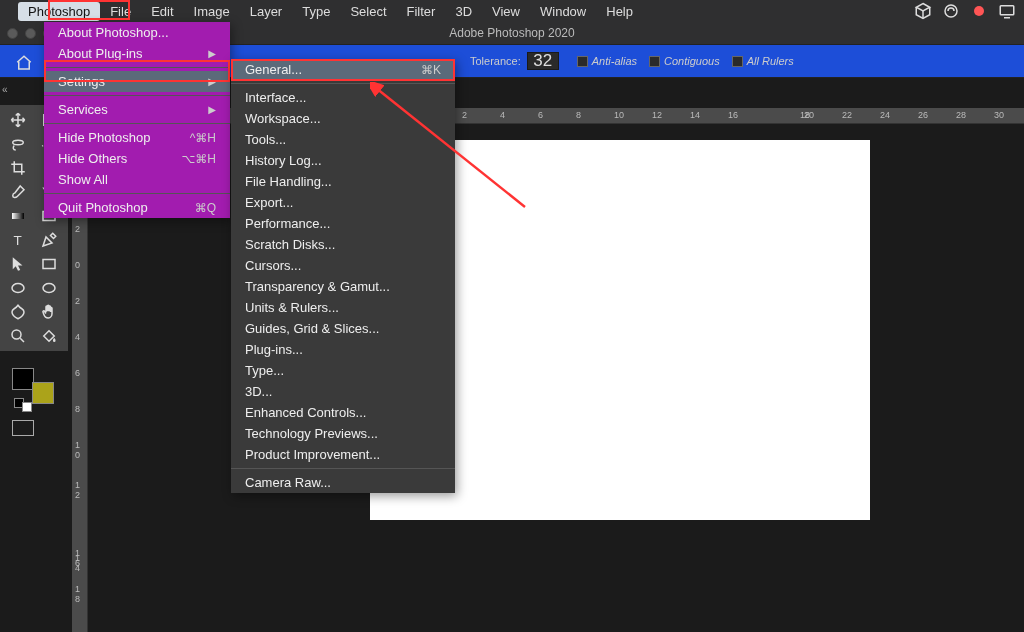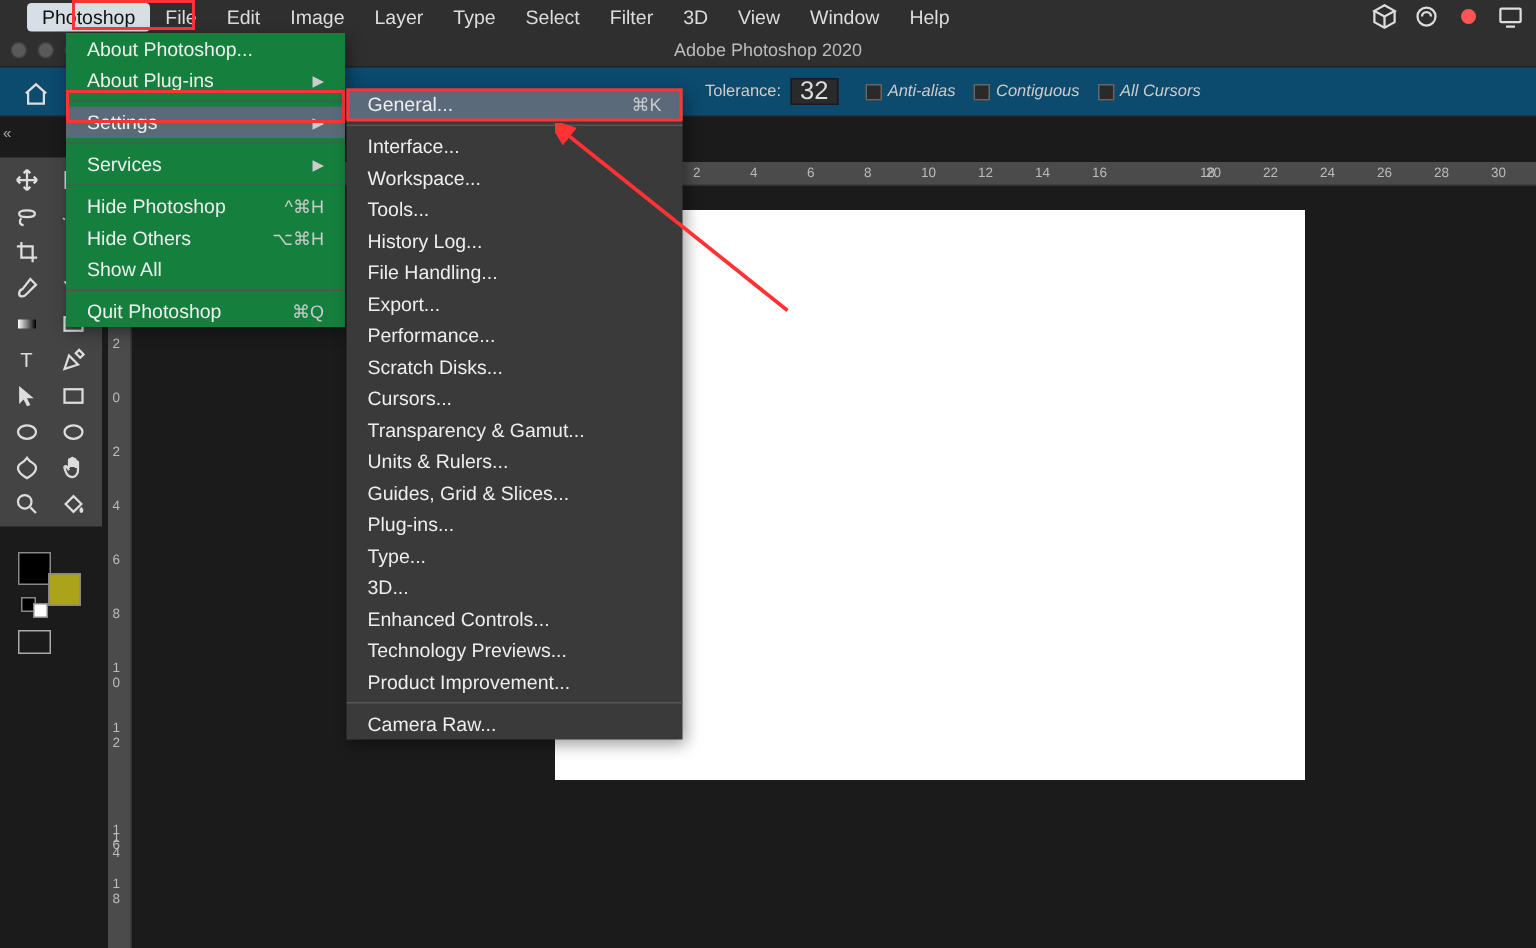--- a/index.html
+++ b/index.html
@@ -11,21 +11,21 @@
 .menubar .right-icons { margin-left: auto; display: flex; gap: 10px; align-items: center; }
 .menubar .ricon { width: 18px; height: 14px; display: flex; align-items: center; justify-content: center; }
 
 .traffic-lights { position: absolute; top: 28px; left: 7px; display: flex; gap: 7px; }
 .traffic-lights .dot { width: 11px; height: 11px; border-radius: 50%; background: #5a5a5a; border: 1px solid #444; }
 
 .titlebar { position: absolute; top: 22px; left: 0; right: 0; height: 22px; background: #2f2f30; display: flex; align-items: center; justify-content: center; color: #bbb; font-size: 12px; }
 
 .home-icon { position: absolute; top: 54px; left: 14px; }
 
-.options-bar { position: absolute; top: 44px; left: 0; right: 0; height: 34px; background: #0c4a6e; display: flex; align-items: center; padding-left: 50px; font-size: 11px; color: #ccc; border-top: 1px solid #222; border-bottom: 1px solid #222; }
+.options-bar { position: absolute; top: 44px; left: 0; right: 0; height: 34px; background: #1d4ed8; display: flex; align-items: center; padding-left: 50px; font-size: 11px; color: #ccc; border-top: 1px solid #222; border-bottom: 1px solid #222; }
 .opt-label { margin-left: 420px; }
 .opt-input { width: 32px; height: 18px; background: #2a2a2a; border: 1px solid #1a1a1a; color: #ddd; text-align: center; margin: 0 6px; font-size: 17px; }
 .opt-check { margin-left: 12px; display: flex; align-items: center; gap: 4px; font-style: italic; }
 .cb { width: 11px; height: 11px; border: 1px solid #666; background: #2a2a2a; }
 
 .collapse-tab { position: absolute; top: 84px; left: 2px; font-size: 10px; color: #aaa; }
 
 .toolbar { position: absolute; top: 105px; left: 0; width: 68px; display: grid; grid-template-columns: 1fr 1fr; gap: 2px; padding: 4px; background: #444; }
 .tool { width: 28px; height: 22px; display: flex; align-items: center; justify-content: center; color: #ddd; }
 .colors-block { position: absolute; top: 368px; left: 4px; width: 60px; height: 46px; }
@@ -36,21 +36,21 @@
 .screen-mode { position: absolute; top: 420px; left: 12px; width: 22px; height: 16px; border: 1px solid #aaa; }
 
 .ruler-h { position: absolute; top: 108px; left: 72px; right: 0; height: 16px; background: #4b4b4b; border-bottom: 1px solid #333; overflow: hidden; }
 .ruler-h .tick { position: absolute; top: 2px; font-size: 9px; color: #bbb; }
 .ruler-v { position: absolute; top: 124px; left: 72px; width: 16px; bottom: 0; background: #4b4b4b; border-right: 1px solid #333; }
 .ruler-v .tick { position: absolute; left: 3px; font-size: 9px; color: #bbb; writing-mode: horizontal-tb; }
 
 .canvas-area { position: absolute; top: 124px; left: 88px; right: 0; bottom: 0; background: #1b1b1b; }
 .canvas { position: absolute; top: 140px; left: 370px; width: 500px; height: 380px; background: #fff; }
 
-.dropdown1 { position: absolute; top: 22px; left: 44px; width: 186px; background: #15803d; box-shadow: 2px 3px 10px rgba(0,0,0,.4); }
+.dropdown1 { position: absolute; top: 22px; left: 44px; width: 186px; background: #a21caf; box-shadow: 2px 3px 10px rgba(0,0,0,.4); }
 .dditem { padding: 3px 14px 3px 14px; color: #eee; display: flex; justify-content: space-between; align-items: center; font-size: 13px; white-space: nowrap; cursor: default; }
 .dditem .arrow { margin-left: auto; font-size: 10px; color: #ccc; }
 .dditem .sc { color: #ccc; font-size: 12px; }
 .dditem.selected { background: #5b6a7a; }
 .dd-sep { height: 1px; background: #555; margin: 3px 0; }
 .dd1-box { position: absolute; border: 2px solid #f33; pointer-events: none; }
 .dd1-box.outer { top: 0px; left: 48px; width: 82px; height: 20px; }
 .dd1-box.settings { top: 60px; left: 44px; width: 186px; height: 22px; }
 
 .dropdown2 { position: absolute; top: 59px; left: 231px; width: 224px; background: #3a3a3a; box-shadow: 2px 3px 10px rgba(0,0,0,.4); }
@@ -110,21 +110,21 @@
   <span class="opt-check">
       <span class="cb"></span>
       <span>Anti-alias</span>
     </span>
   <span class="opt-check">
       <span class="cb"></span>
       <span>Contiguous</span>
     </span>
   <span class="opt-check">
       <span class="cb"></span>
-      <span>All Cursors</span>
+      <span>All Rulers</span>
     </span>
 </div>
 
 <div class="home-icon">
   <svg width="20" height="18" viewBox="0 0 24 24" fill="none" stroke="#ddd" stroke-width="2">
       <path d="M3 11 L12 3 L21 11"></path>
       <path d="M5 10 V20 H19 V10"></path>
     </svg>
 </div>
 

